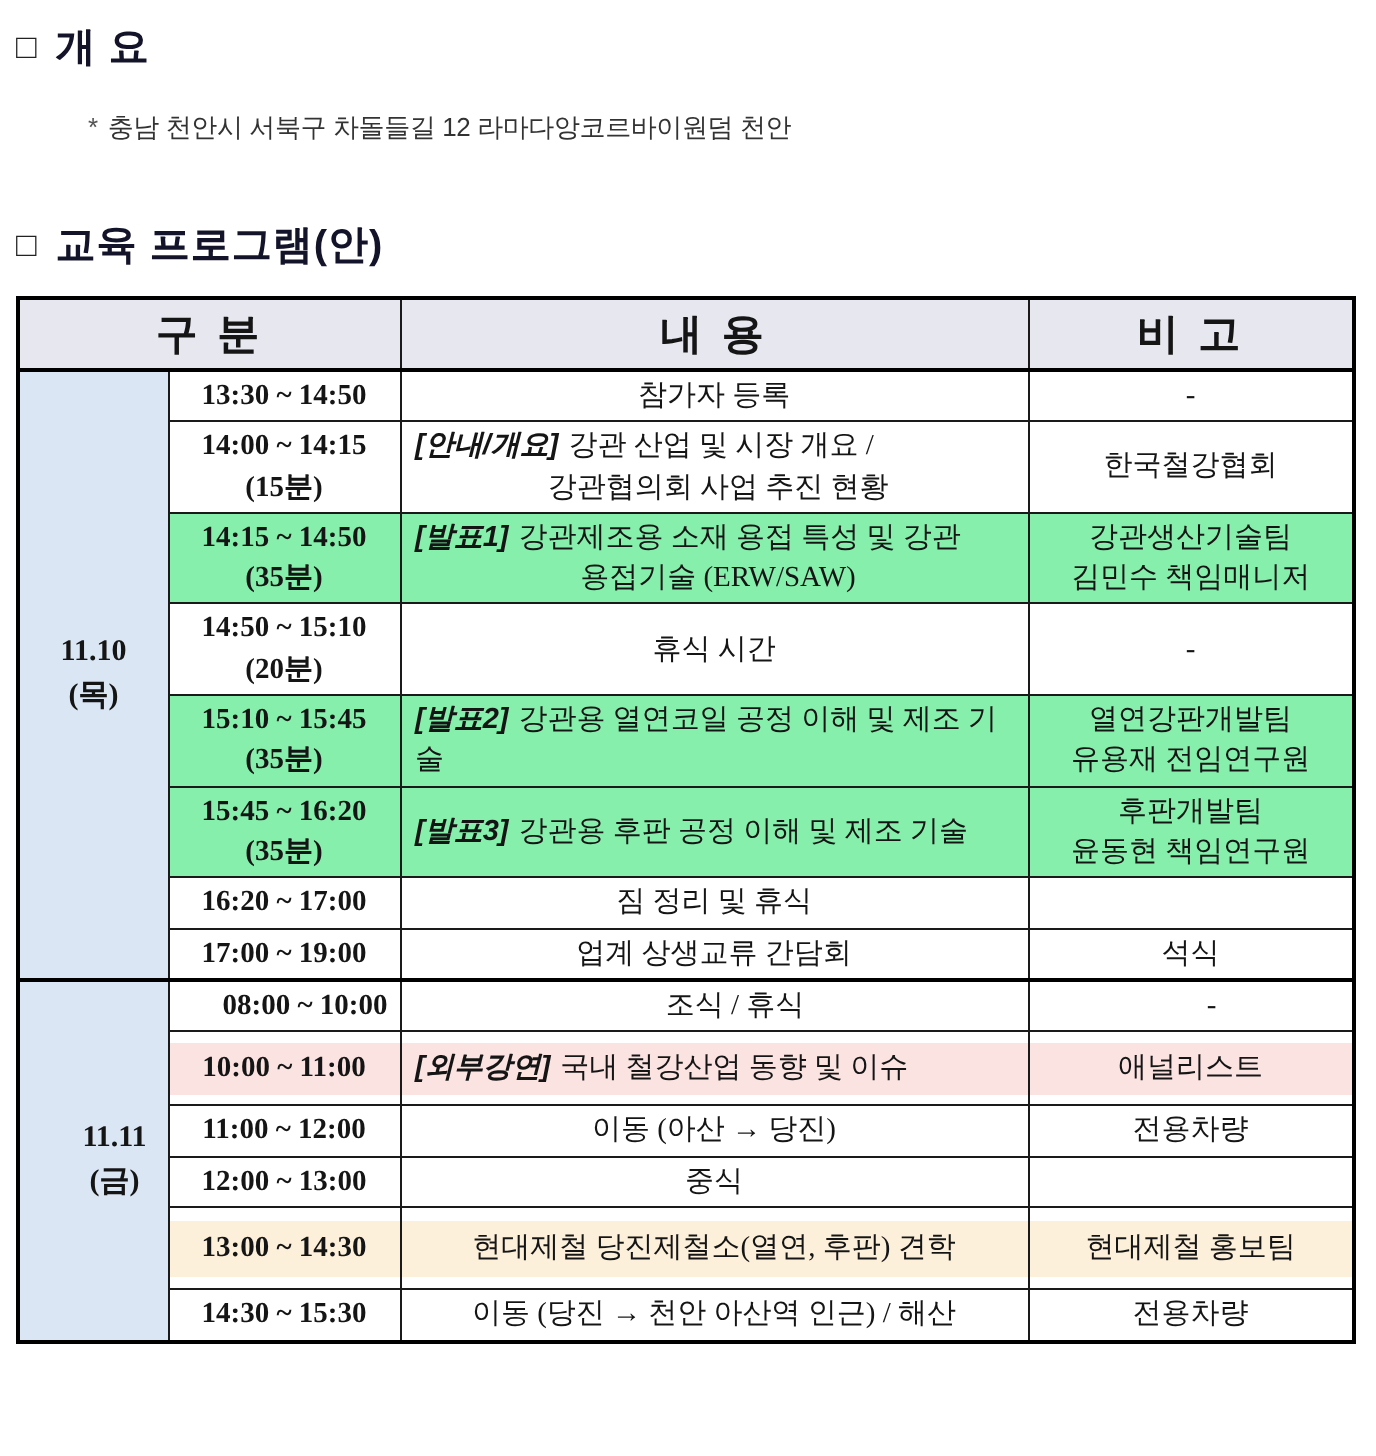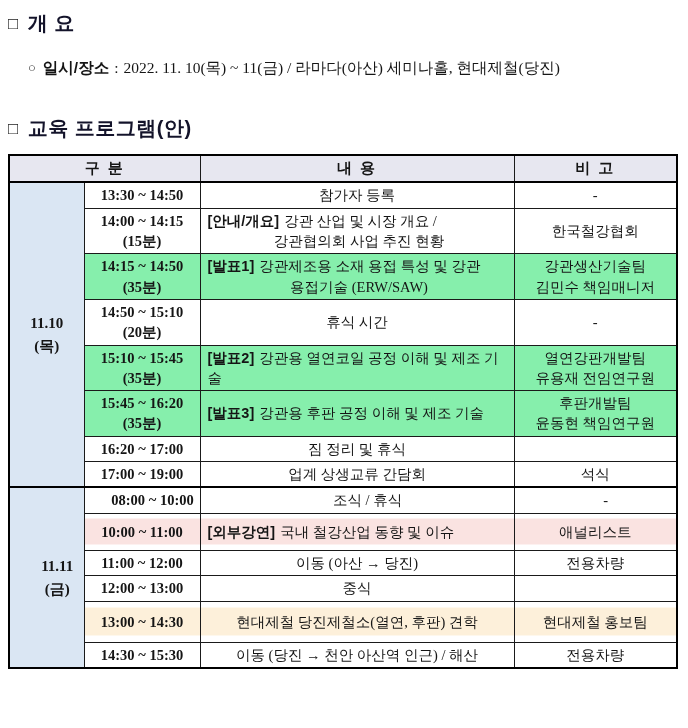--- a/index.html
+++ b/index.html
@@ -44,41 +44,42 @@
     width: 668px; border-collapse: collapse; table-layout: fixed;
     border: 2px solid #000;
     font-size: 14.5px; color: #151515;
   }
   col.c-day  { width: 75px; }
   col.c-time { width: 116px; }
   col.c-body { width: 314px; }
   col.c-note { width: 163px; }
   th {
     background: #e7e7f0;
-    font-weight: bold; font-size: 15px;
+    font-weight: bold; font-size: 21px;
     font-family: "Liberation Sans", sans-serif;
     border: 1px solid #1a1a1a; border-bottom: 2px solid #000;
     padding: 3px 2px; letter-spacing: 2px;
   }
   td {
     border: 1px solid #1a1a1a;
     text-align: center; vertical-align: middle;
     padding: 2px 3px; line-height: 1.4;
   }
   tr.day-start td { border-top: 2px solid #000; padding-left: 24px; }
   td.day-cell {
     background: #dae6f3;
     font-weight: bold; font-size: 15px; line-height: 1.5;
   }
   td.time-cell { font-weight: bold; white-space: nowrap; font-size: 14.5px; }
   .dur-line { font-weight: bold; }
   td.content-cell.has-prefix { text-align: left; padding-left: 7px; }
   .prefix {
     font-weight: bold; font-family: "Liberation Sans", sans-serif;
     margin-right: 5px;
+    font-style: italic;
   }
   .center-line { text-align: center; }
   
   .cell-green { background: #86efac; }
   .cell-pink  {
     background: linear-gradient(#fff 0, #fff 5px, #fae3e1 5px, #fae3e1 calc(100% - 5px), #fff calc(100% - 5px));
     padding-top: 8px; padding-bottom: 8px;
   }
   .cell-cream {
     background: linear-gradient(#fff 0, #fff 6px, #fdf0da 6px, #fdf0da calc(100% - 6px), #fff calc(100% - 6px));
@@ -88,24 +89,24 @@
 </head>
 <body>
 
 <div class="page">
 
   <div class="sec-head" id="overview-head">
     <span class="sq">□</span>
     <span>개    요</span>
   </div>
 
-  <div class="ov-item">
-    <span class="circ">○</span><span class="lbl">일시/장소</span><span class="sep">:</span><span>2022. 11. 10(목) ~ 11(금) / 라마다(아산) 세미나홀, 현대제철(당진)</span>
+
+  <div class="sub-note">
+    <span class="ast">*</span><span>충남 천안시 서북구 차돌들길 12 라마다앙코르바이원덤 천안</span>
   </div>
-
 
 
   <div class="sec-head" id="program-head">
     <span class="sq">□</span>
     <span>교육 프로그램(안)</span>
   </div>
 
   <table class="program">
     <colgroup>
       <col class="c-day">

